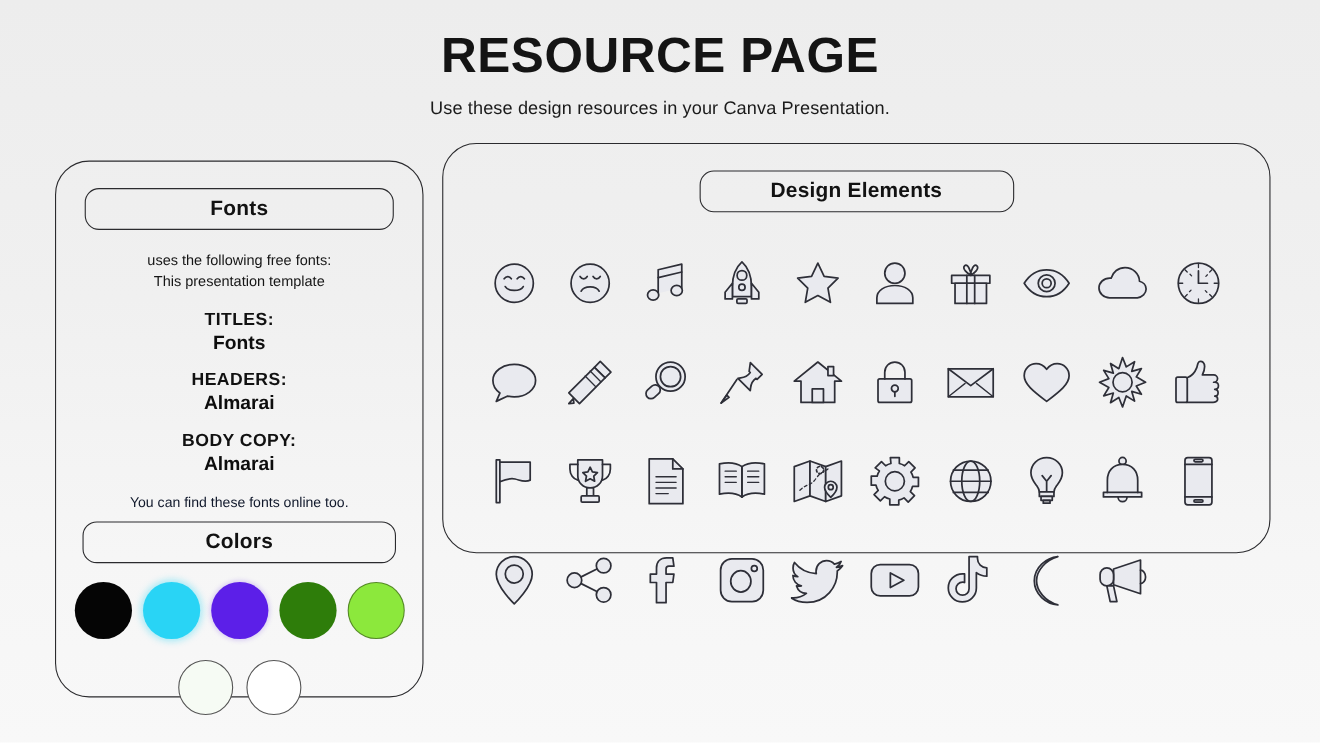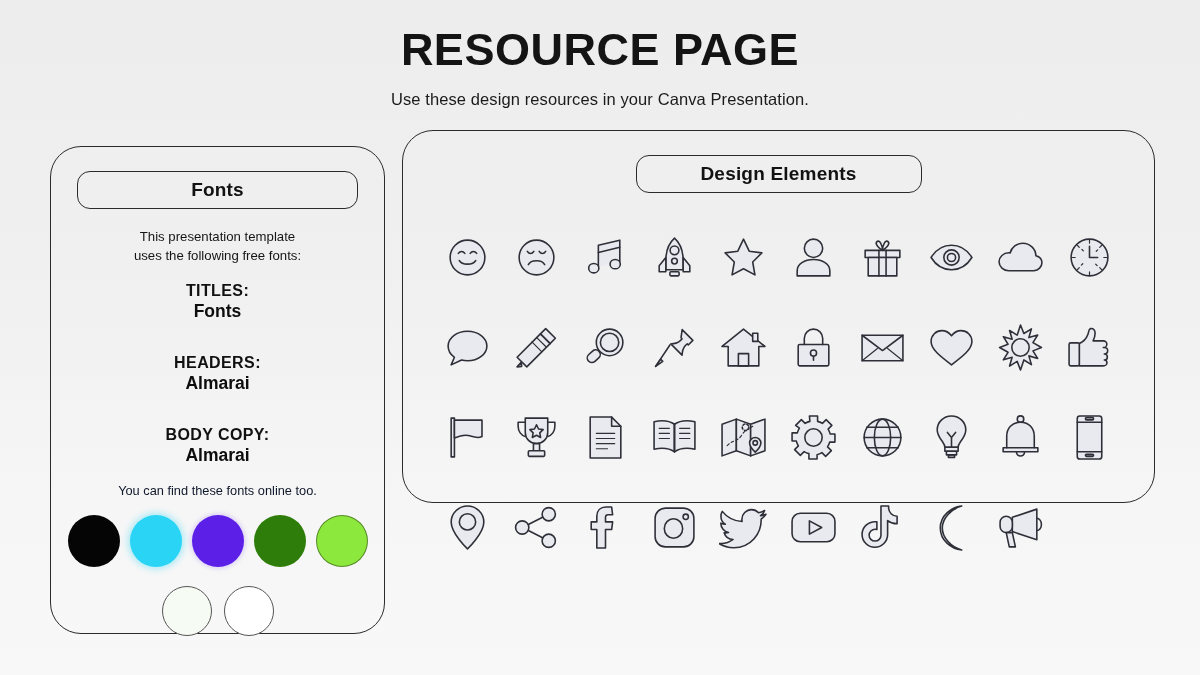--- a/index.html
+++ b/index.html
@@ -91,21 +91,21 @@
     margin-top: 19px;
     padding: 0 18px;
   }
 
   #fonts-intro {
     font-size: 13.2px;
     line-height: 1.42;
     color: #151515;
   }
 
-  .font-entry { margin-top: 32px; }
+  .font-entry { margin-top: 15px; }
   .font-entry.first { margin-top: 17px; }
 
   .font-label {
     font-size: 16px;
     font-weight: bold;
     letter-spacing: 0.4px;
     color: #111;
   }
 
   .font-value {
@@ -209,42 +209,45 @@
 </div>
 
 <div id="fonts-panel" class="panel">
 
   <div id="fonts-header" class="pill-header">
     <span>Fonts</span>
   </div>
 
   <div id="fonts-body">
     <div id="fonts-intro">
+      <div>uses the following free fonts:</div>
       <div>This presentation template</div>
-      <div>uses the following free fonts:</div>
     </div>
 
     <div class="font-entry first">
       <div class="font-label">TITLES:</div>
       <div class="font-value">Fonts</div>
     </div>
 
     <div class="font-entry">
       <div class="font-label">HEADERS:</div>
       <div class="font-value">Almarai</div>
     </div>
 
     <div class="font-entry">
       <div class="font-label">BODY COPY:</div>
       <div class="font-value">Almarai</div>
     </div>
 
     <div id="fonts-outro">You can find these fonts online too.</div>
   </div>
 
+  <div id="colors-header" class="pill-header">
+    <span>Colors</span>
+  </div>
 
   <div id="swatch-row-main">
     <div class="swatch" style="background:#050505"></div>
     <div class="swatch glow-cyan" style="background:#29D4F5"></div>
     <div class="swatch glow-purple" style="background:#5C1FE8"></div>
     <div class="swatch" style="background:#2E7D0A"></div>
     <div class="swatch edge" style="background:#8CE83C"></div>
   </div>
 
   <div id="swatch-row-neutral">

